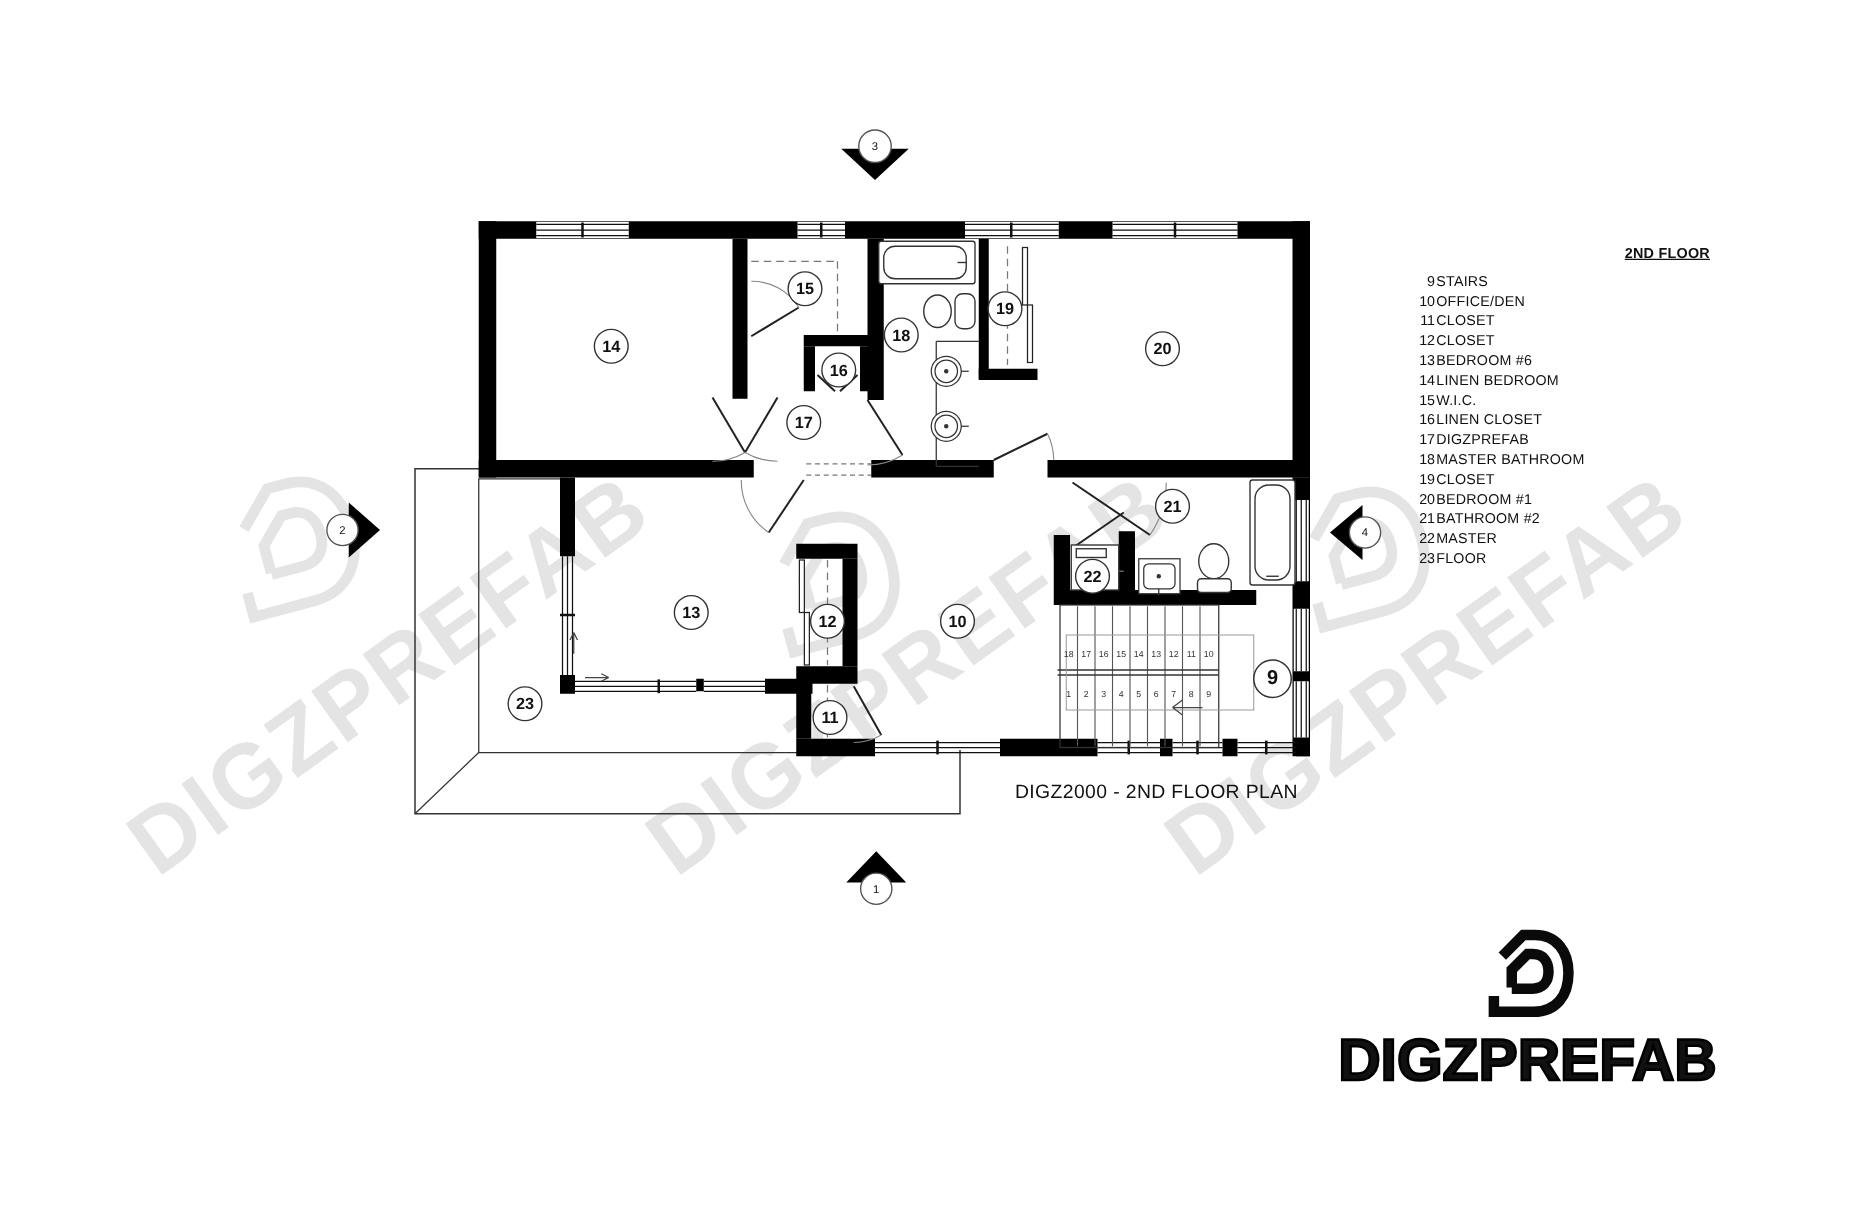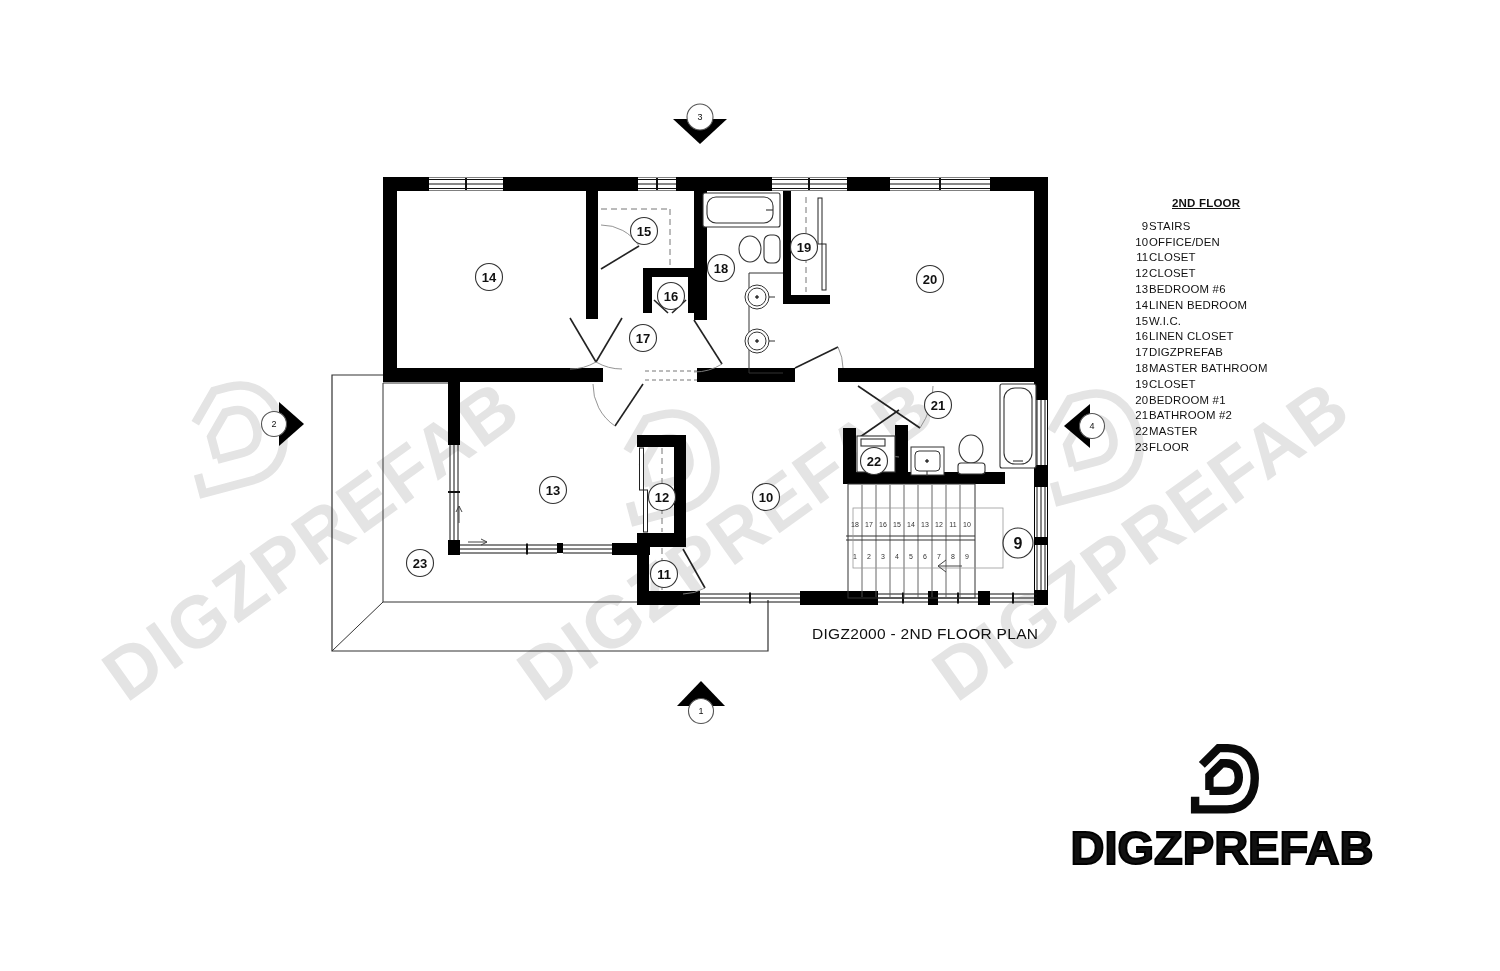--- a/index.html
+++ b/index.html
@@ -1,20 +1,20 @@
 <!DOCTYPE html>
 <html><head>
 <meta charset="utf-8">
 <style>
   html,body{margin:0;padding:0;background:#fff;}
   .canvas{position:relative;width:1500px;height:971px;background:#fff;overflow:hidden;
           font-family:"Liberation Sans",sans-serif;color:#111;}
   .canvas svg.plan{position:absolute;left:0;top:0;}
   .legend{position:absolute;left:1128px;top:197px;width:240px;}
-  .legend-title{font-size:11.5px;font-weight:bold;text-decoration:underline;margin-left:44px;letter-spacing:.2px;}
+  .legend-title{font-size:11.5px;font-weight:bold;text-decoration:underline;margin-left:44px;letter-spacing:.2px;text-align:right;}
   .legend-rows{margin-top:9px;}
   .lrow{display:flex;height:15.8px;align-items:center;font-size:11.4px;}
   .lnum{width:20px;text-align:right;}
   .llabel{margin-left:1px;letter-spacing:.2px;}
   .plan-title{position:absolute;left:812px;top:625px;width:226px;text-align:center;
               font-size:15.5px;letter-spacing:.3px;white-space:nowrap;}
   .logo-text{position:absolute;left:1048px;top:820px;width:348px;text-align:center;
              font-weight:bold;font-size:47px;-webkit-text-stroke:2px #000;letter-spacing:0;}
   
   .rnum{font:bold 13px "Liberation Sans",sans-serif;fill:#111;}

